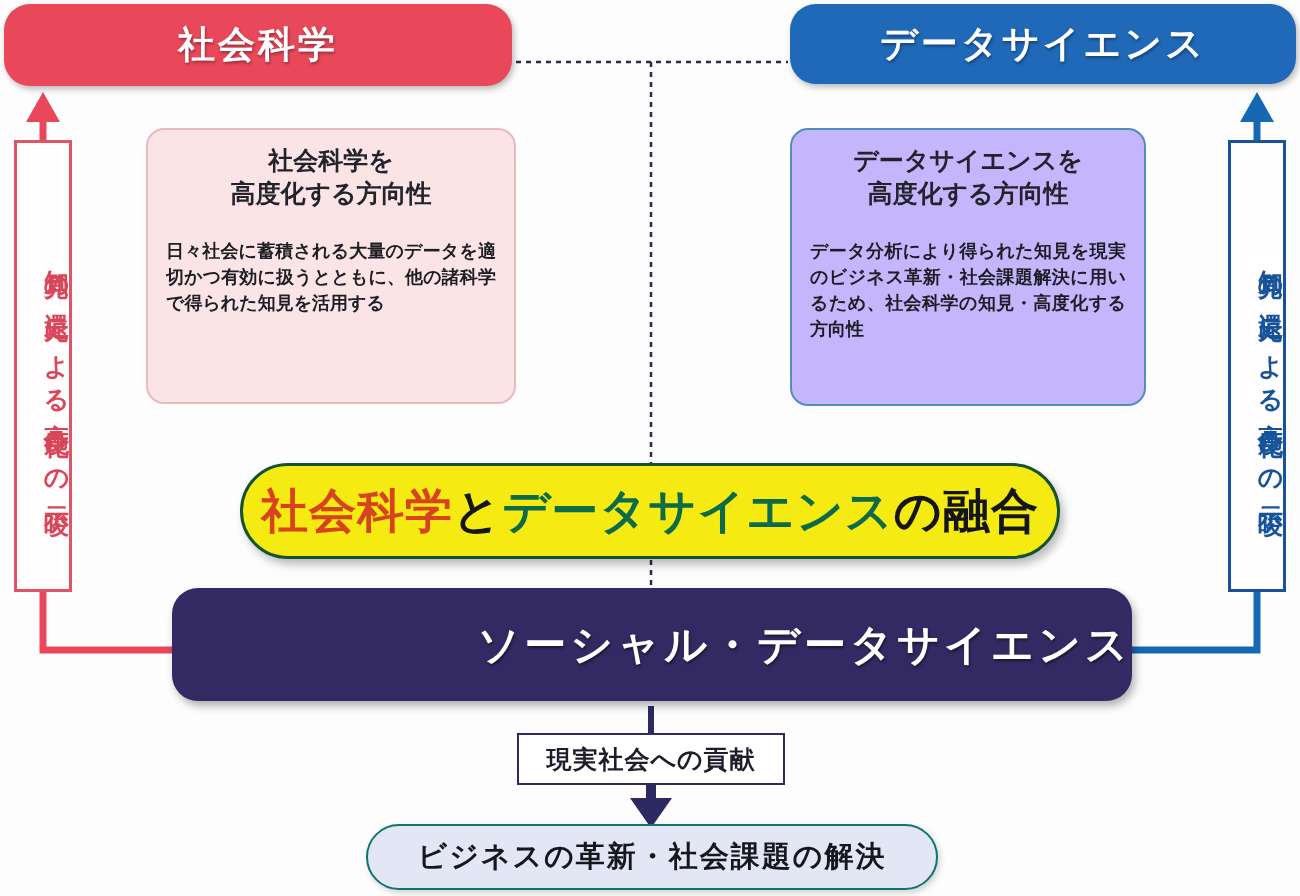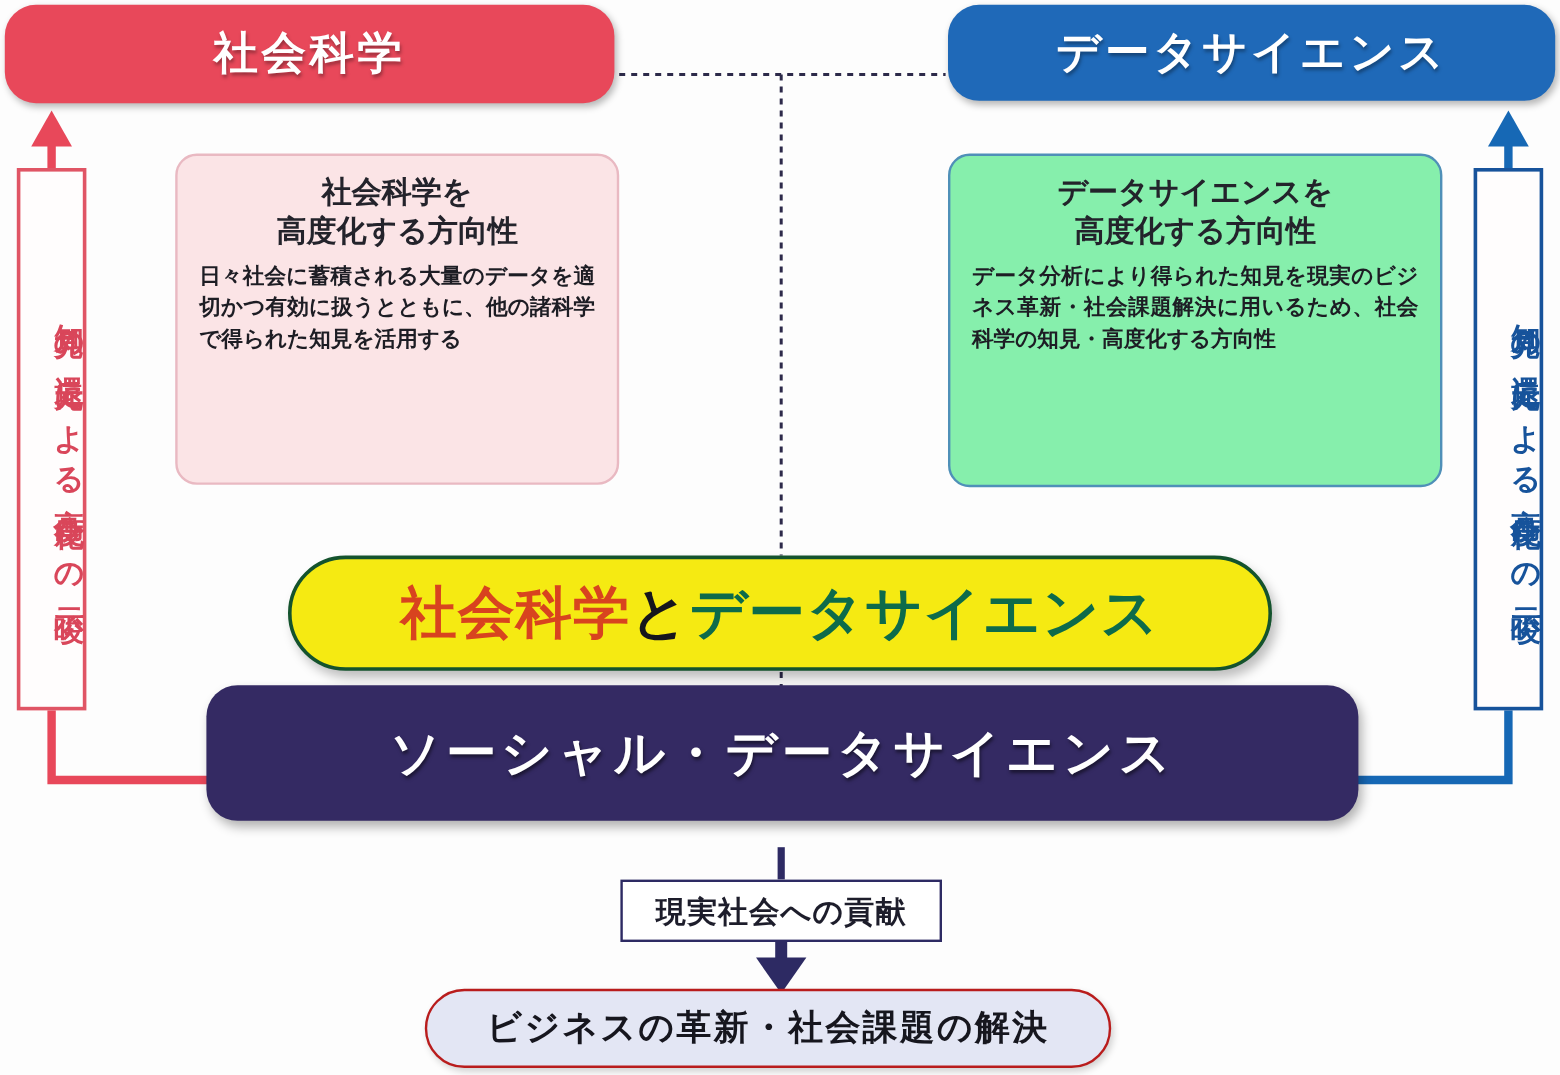--- a/index.html
+++ b/index.html
@@ -32,29 +32,29 @@
   .card{
     border-radius:18px;
     border:2px solid;
     padding:14px 18px 12px 18px;
   }
   #card-left{
     left:146px;top:128px;width:370px;height:276px;
     background:#fbe4e6;border-color:#e9b9c2;
   }
   #card-right{
-    left:790px;top:128px;width:412px;height:278px;
-    background:#86efac;border-color:#4f90b8;
+    left:790px;top:128px;width:356px;height:278px;
+    background:#c4b5fd;border-color:#4f90b8;
   }
   .card-title{
     text-align:center;
     font-size:25px;
     line-height:1.32;
     color:#23232b;
-    margin-bottom:7px;
+    margin-bottom:28px;
     white-space:pre-line;
   }
   .card-body{
     font-size:18px;
     line-height:1.45;
     color:#1d1d24;
     text-align:justify;
   }
 
   
@@ -83,47 +83,47 @@
     font-size:47px;
     letter-spacing:1px;
     white-space:nowrap;
   }
   .seg-red{color:#d8431f;}
   .seg-dark{color:#15161c;}
   .seg-green{color:#0d6b4a;}
 
   
   #sds{
-    left:172px;top:571px;width:960px;height:113px;
+    left:172px;top:588px;width:960px;height:113px;
     background:#342a63;
     border-radius:26px;
-    display:flex;align-items:center;justify-content:center;
+    display:flex;align-items:center;justify-content:flex-end;
     color:#ffffff;
     font-size:42px;
     letter-spacing:4px;
     text-shadow:1px 2px 3px rgba(0,0,0,.5);
     box-shadow:3px 5px 9px rgba(0,0,0,.3);
   }
 
   
   #contrib{
     left:517px;top:733px;width:268px;height:52px;
     background:#ffffff;
     border:2px solid #2d2a63;
     display:flex;align-items:center;justify-content:center;
     font-size:25px;
     color:#1d1d2b;
     letter-spacing:1px;
   }
 
   
   #outcome{
-    left:354px;top:824px;width:572px;height:66px;
+    left:366px;top:824px;width:572px;height:66px;
     background:#e3e6f4;
-    border:2px solid #b91c1c;
+    border:2px solid #0f766e;
     border-radius:33px;
     display:flex;align-items:center;justify-content:center;
     font-size:29px;
     color:#16161e;
     letter-spacing:2px;
     box-shadow:2px 3px 6px rgba(0,0,0,.18);
   }
 
   svg.ov{position:absolute;left:0;top:0;width:1300px;height:896px;pointer-events:none;}
 </style>
@@ -184,20 +184,21 @@
   <div class="abs card" id="card-right">
     <div class="card-title">データサイエンスを
 高度化する方向性</div>
     <div class="card-body">データ分析により得られた知見を現実のビジネス革新・社会課題解決に用いるため、社会科学の知見・高度化する方向性</div>
   </div>
 
   <div class="abs" id="fusion">
     <span class="seg-red">社会科学</span>
       <span class="seg-dark">と</span>
       <span class="seg-green">データサイエンス</span>
+      <span class="seg-dark">の融合</span>
   </div>
 
   <div class="abs" id="sds">
     <span>ソーシャル・データサイエンス</span>
   </div>
 
   <div class="abs" id="contrib">
     <span>現実社会への貢献</span>
   </div>
 

